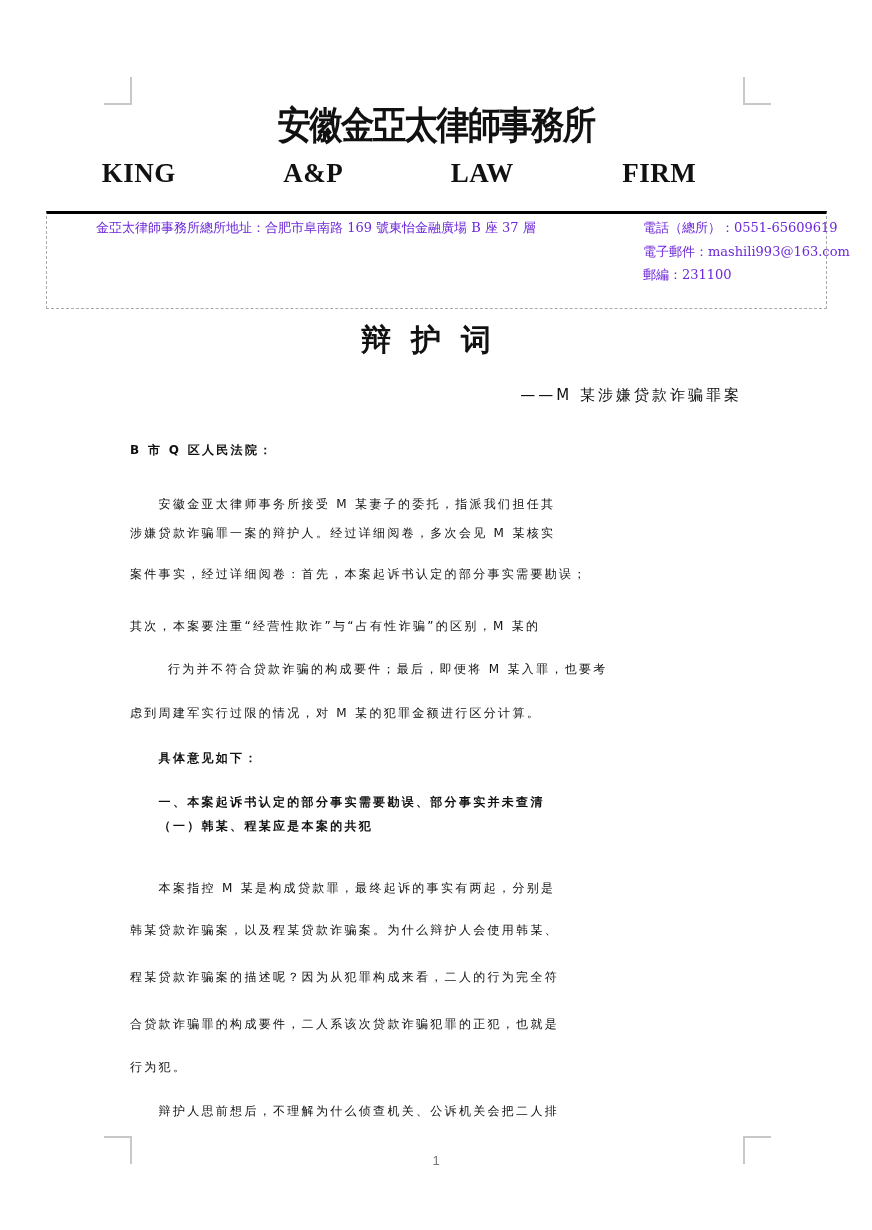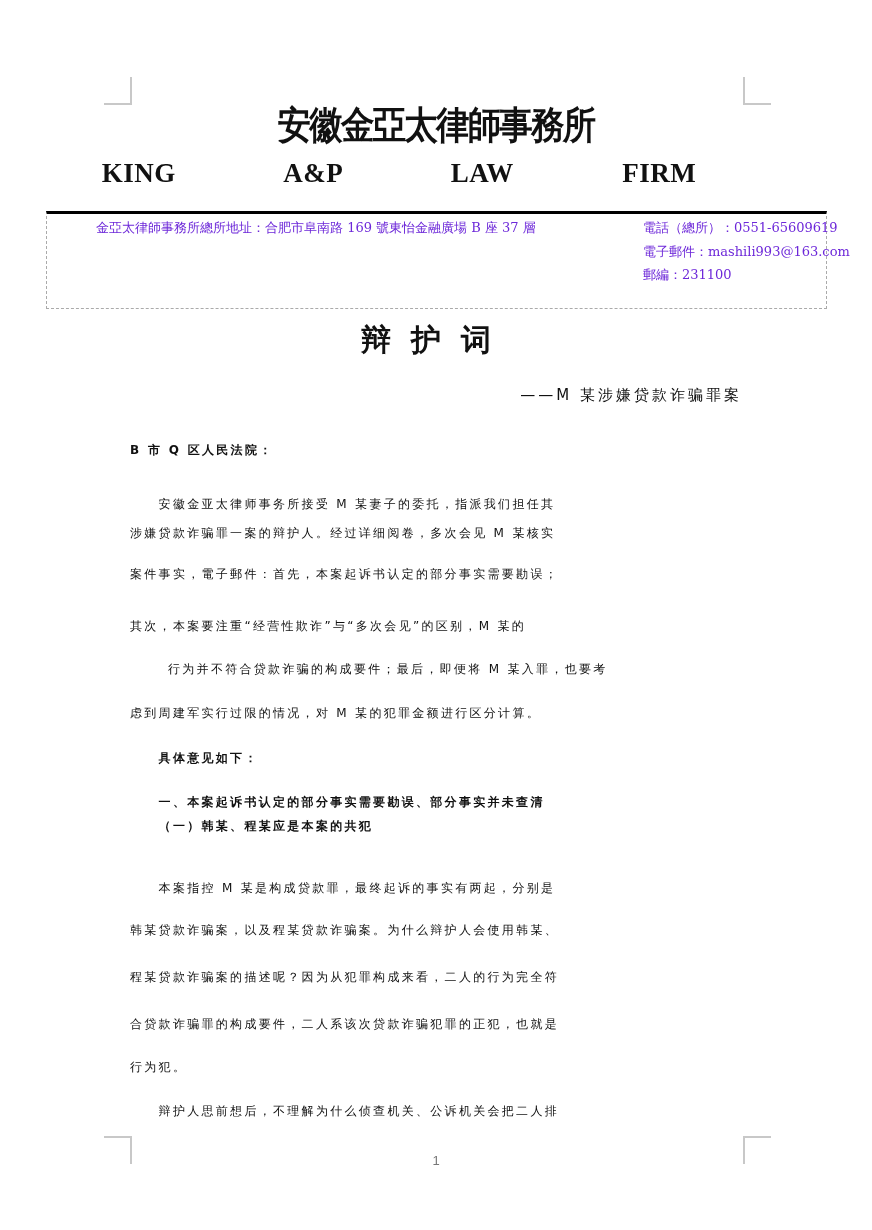--- a/index.html
+++ b/index.html
@@ -56,22 +56,22 @@
   <div class="info-line info-right" style="top: 52px;">郵編：231100</div>
 </div>
 
 <div class="doc-title">辩护词</div>
 <div class="subtitle">——M 某涉嫌贷款诈骗罪案</div>
 
 <div class="p bold" style="top: 442px;">B 市 Q 区人民法院：</div>
 
 <div class="p" style="top: 480px; margin-top: 16px;">　　安徽金亚太律师事务所接受 M 某妻子的委托，指派我们担任其</div>
 <div class="p" style="top: 525px;">涉嫌贷款诈骗罪一案的辩护人。经过详细阅卷，多次会见 M 某核实</div>
-<div class="p" style="top: 566px;">案件事实，電子郵件：首先，本案起诉书认定的部分事实需要勘误；</div>
-<div class="p" style="top: 618px;">其次，本案要注重“经营性欺诈”与“多次会见”的区别，M 某的</div>
+<div class="p" style="top: 566px;">案件事实，经过详细阅卷：首先，本案起诉书认定的部分事实需要勘误；</div>
+<div class="p" style="top: 618px;">其次，本案要注重“经营性欺诈”与“占有性诈骗”的区别，M 某的</div>
 <div class="p" style="top: 661px; margin-left: 38px;">行为并不符合贷款诈骗的构成要件；最后，即便将 M 某入罪，也要考</div>
 <div class="p" style="top: 705px;">虑到周建军实行过限的情况，对 M 某的犯罪金额进行区分计算。</div>
 
 <div class="p bold" style="top: 750px;">　　具体意见如下：</div>
 <div class="p bold" style="top: 794px;">　　一、本案起诉书认定的部分事实需要勘误、部分事实并未查清</div>
 <div class="p bold" style="top: 818px; left: 130px;">　　（一）韩某、程某应是本案的共犯</div>
 
 <div class="p" style="top: 880px;">　　本案指控 M 某是构成贷款罪，最终起诉的事实有两起，分别是</div>
 <div class="p" style="top: 922px;">韩某贷款诈骗案，以及程某贷款诈骗案。为什么辩护人会使用韩某、</div>
 <div class="p" style="top: 969px;">程某贷款诈骗案的描述呢？因为从犯罪构成来看，二人的行为完全符</div>

